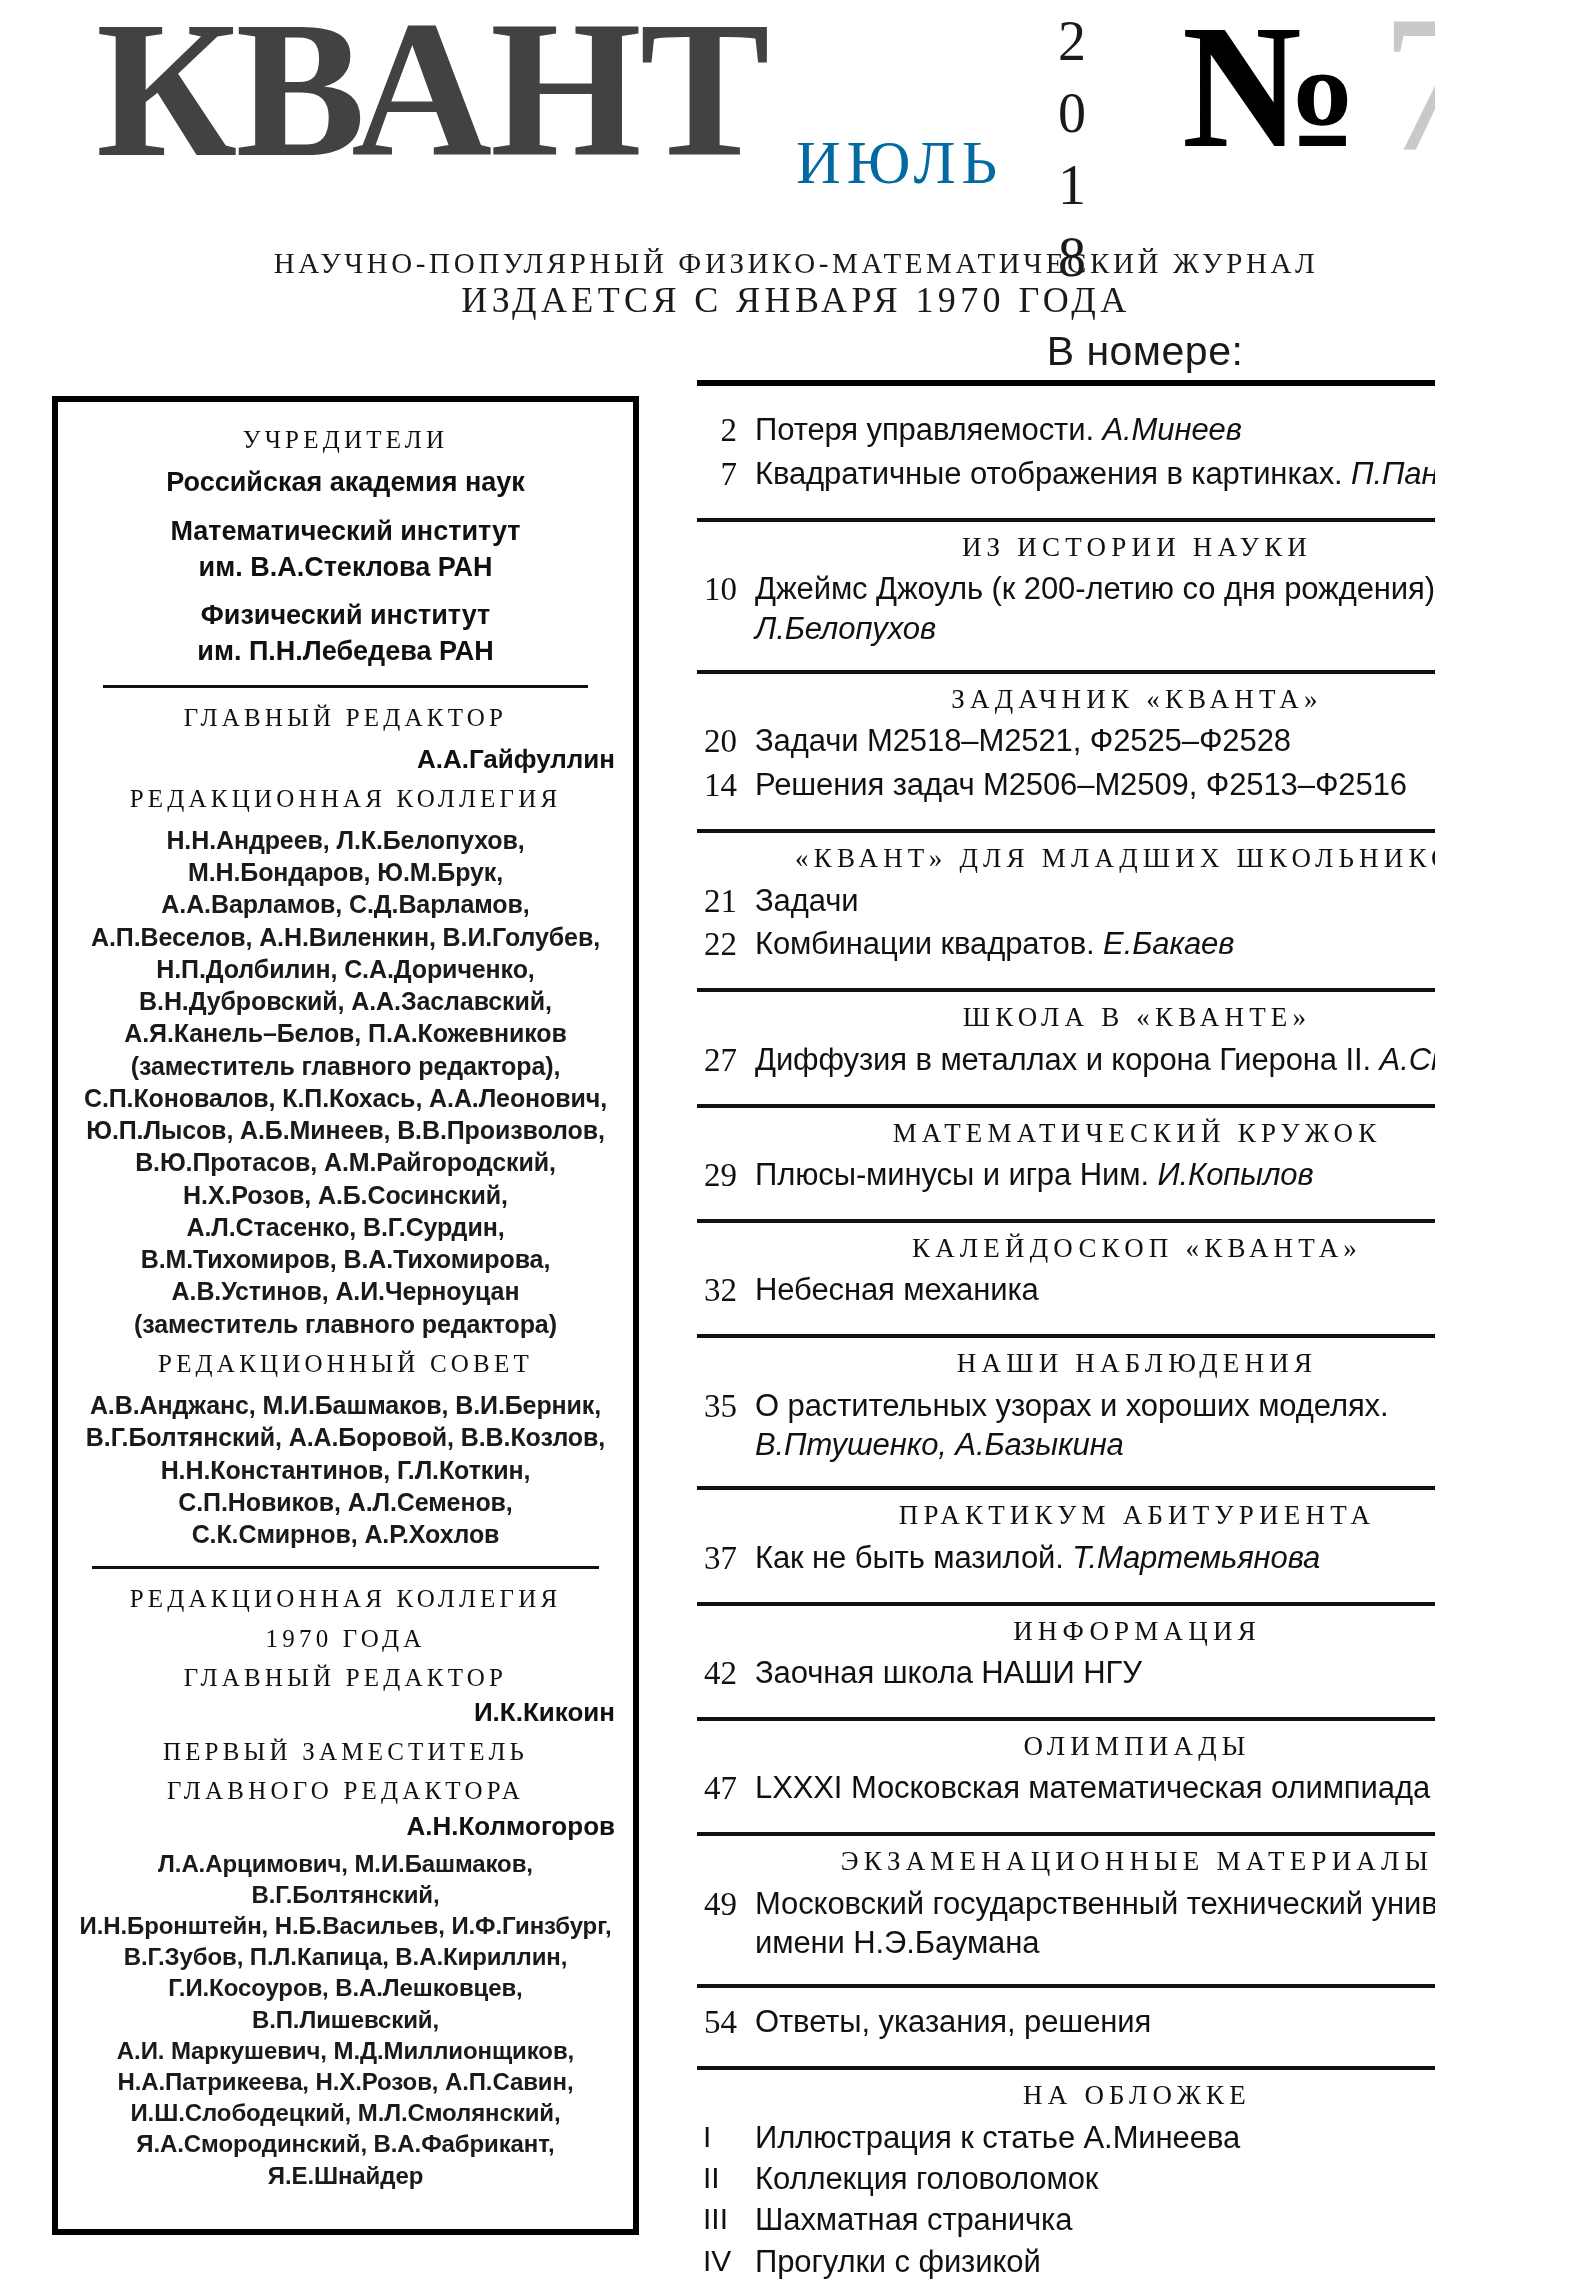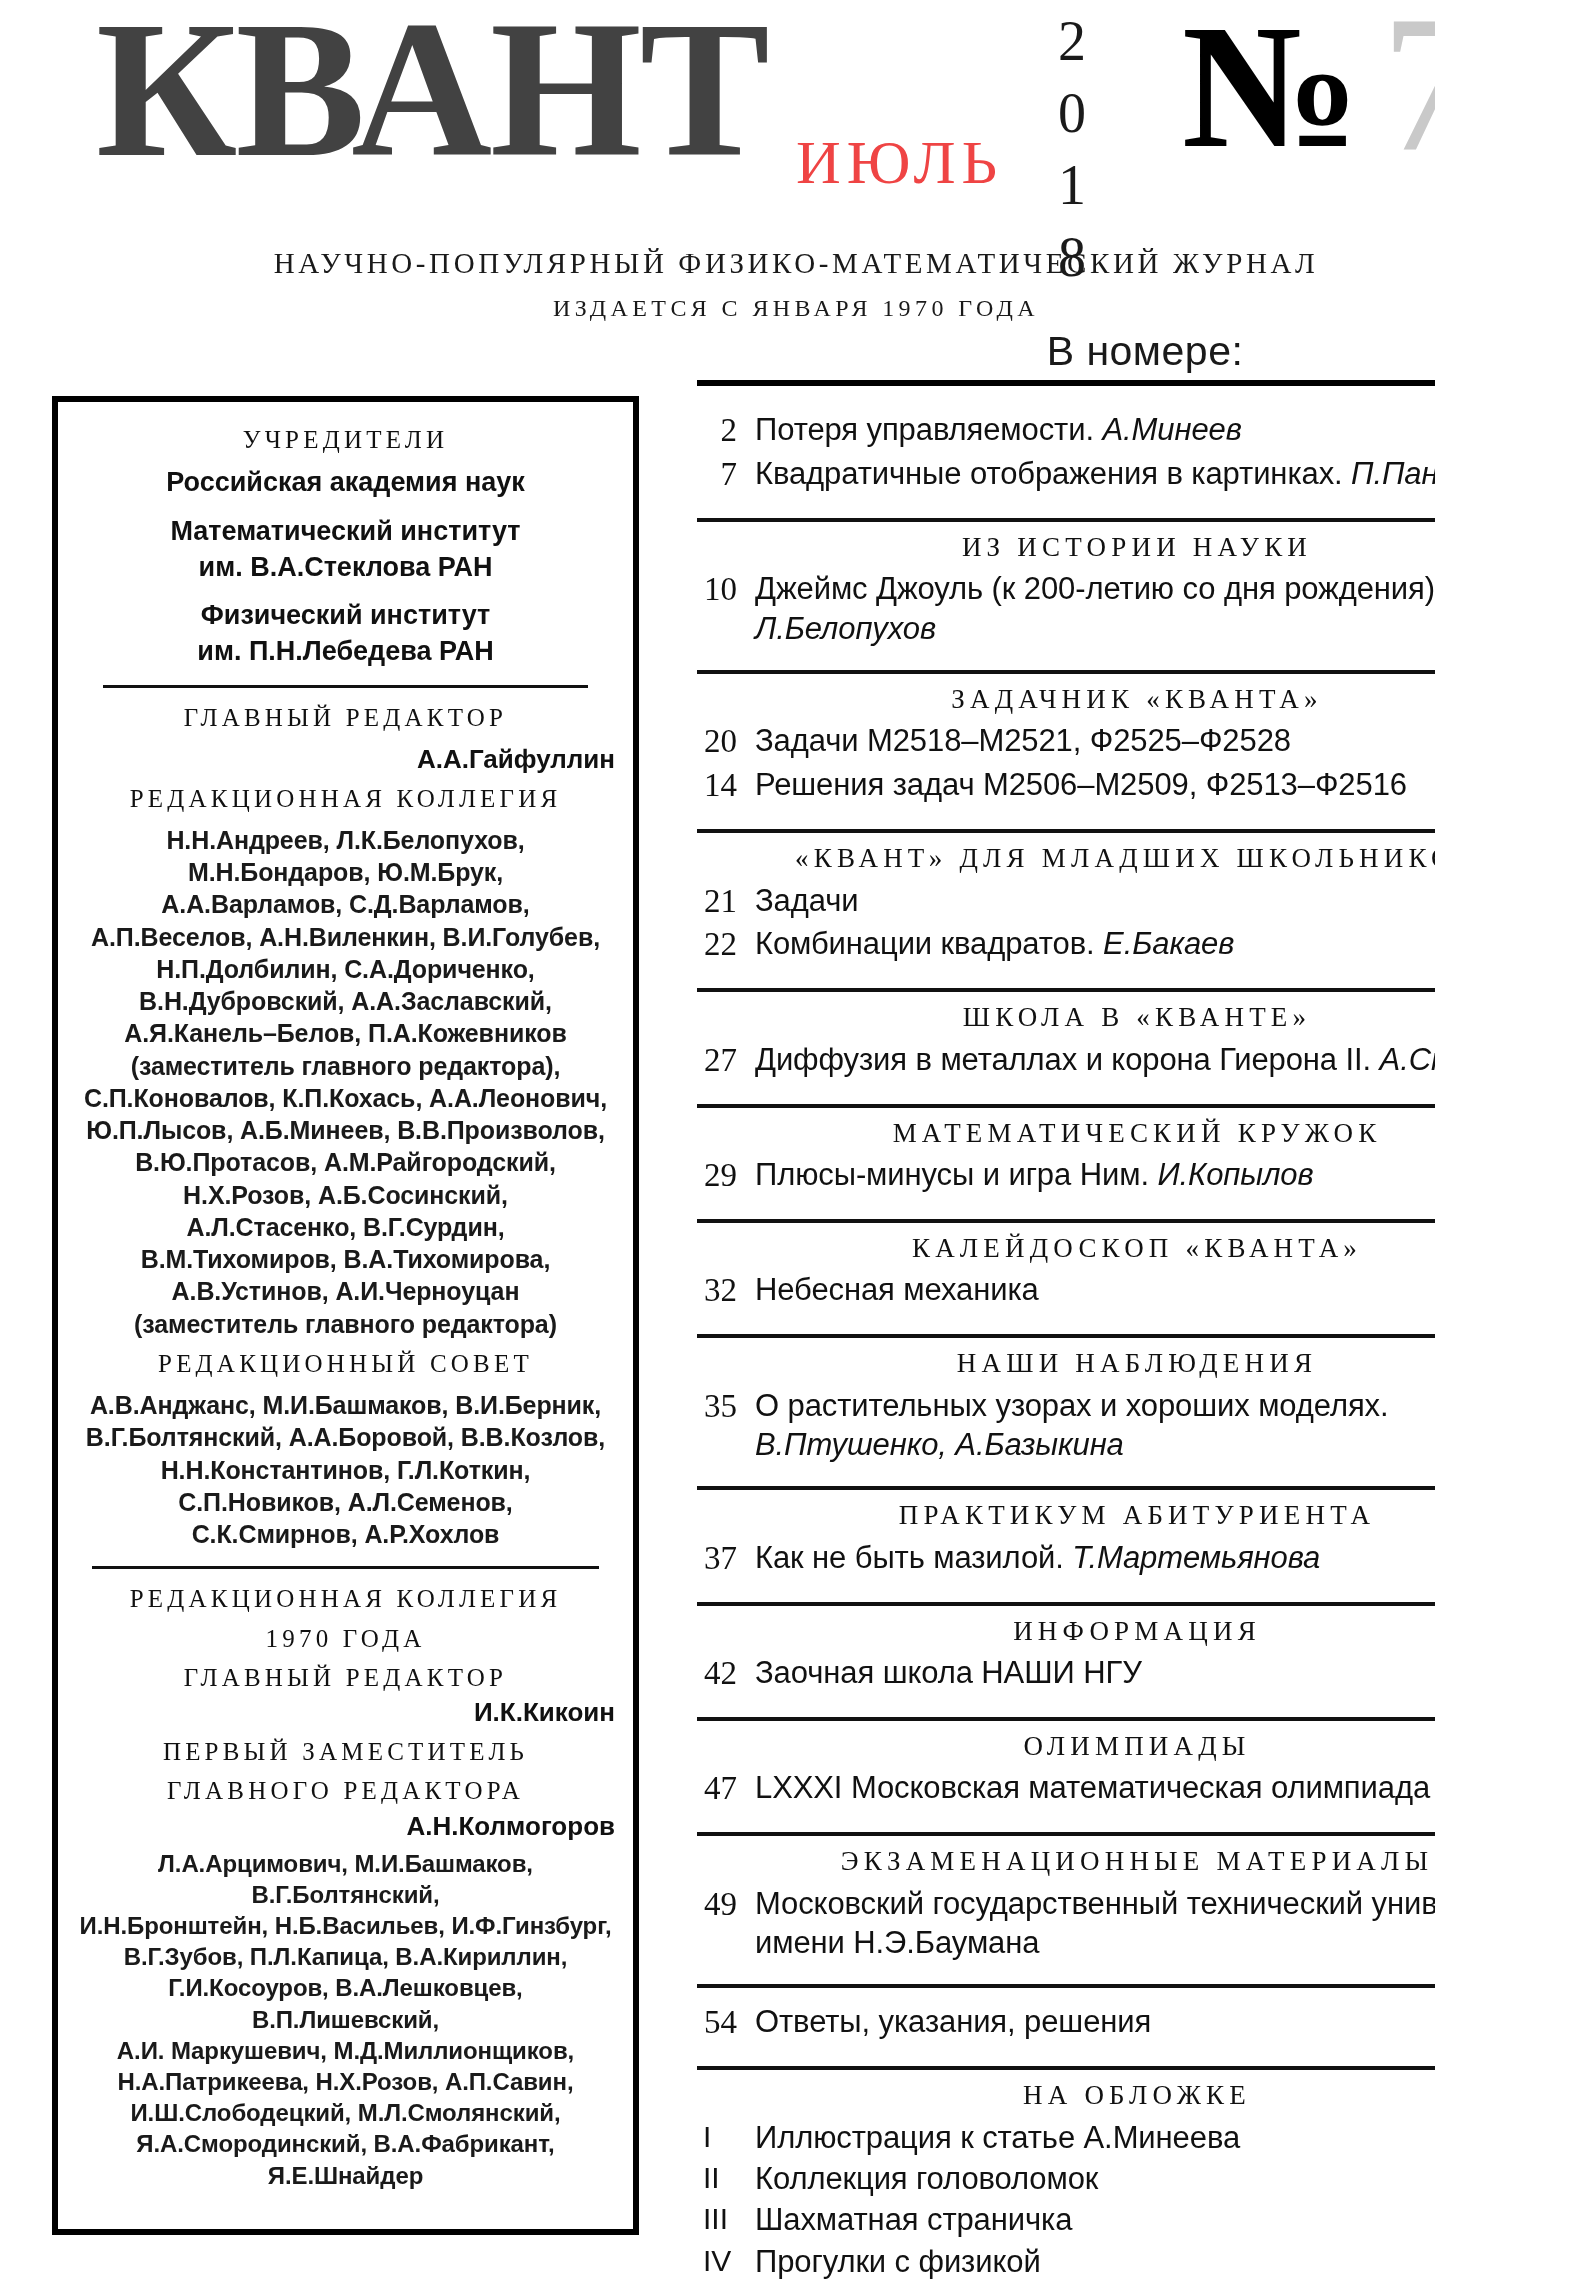--- a/index.html
+++ b/index.html
@@ -35,21 +35,21 @@
     color: #424242;
     line-height: 1;
   }
   .logo-month {
     position: absolute;
     left: 796px;
     top: 127px;
     font-family: "Liberation Serif", serif;
     font-size: 62px;
     letter-spacing: 6px;
-    color: #ef4444;
+    color: #0369a1;
     text-transform: uppercase;
   }
   .logo-year {
     position: absolute;
     left: 1040px;
     top: 10px;
     font-family: "Liberation Serif", serif;
     font-size: 56px;
     letter-spacing: 10px;
     color: #1a1a1a;
@@ -83,22 +83,22 @@
     font-family: Liberation Serif, serif;
     color: #1a1a1a;
     margin-top: 24px;
   }
   .subtitle-1 {
     top: 223px;
     font-size: 29px;
     letter-spacing: 3.6px;
   }
   .subtitle-2 {
-    top: 271px;
-    font-size: 24px;
+    top: 255px;
+    font-size: 36px;
     letter-spacing: 4.4px;
   }
 
   
   .contents-title {
     position: absolute;
     left: 697px;
     top: 328px;
     width: 896px;
     text-align: center;

